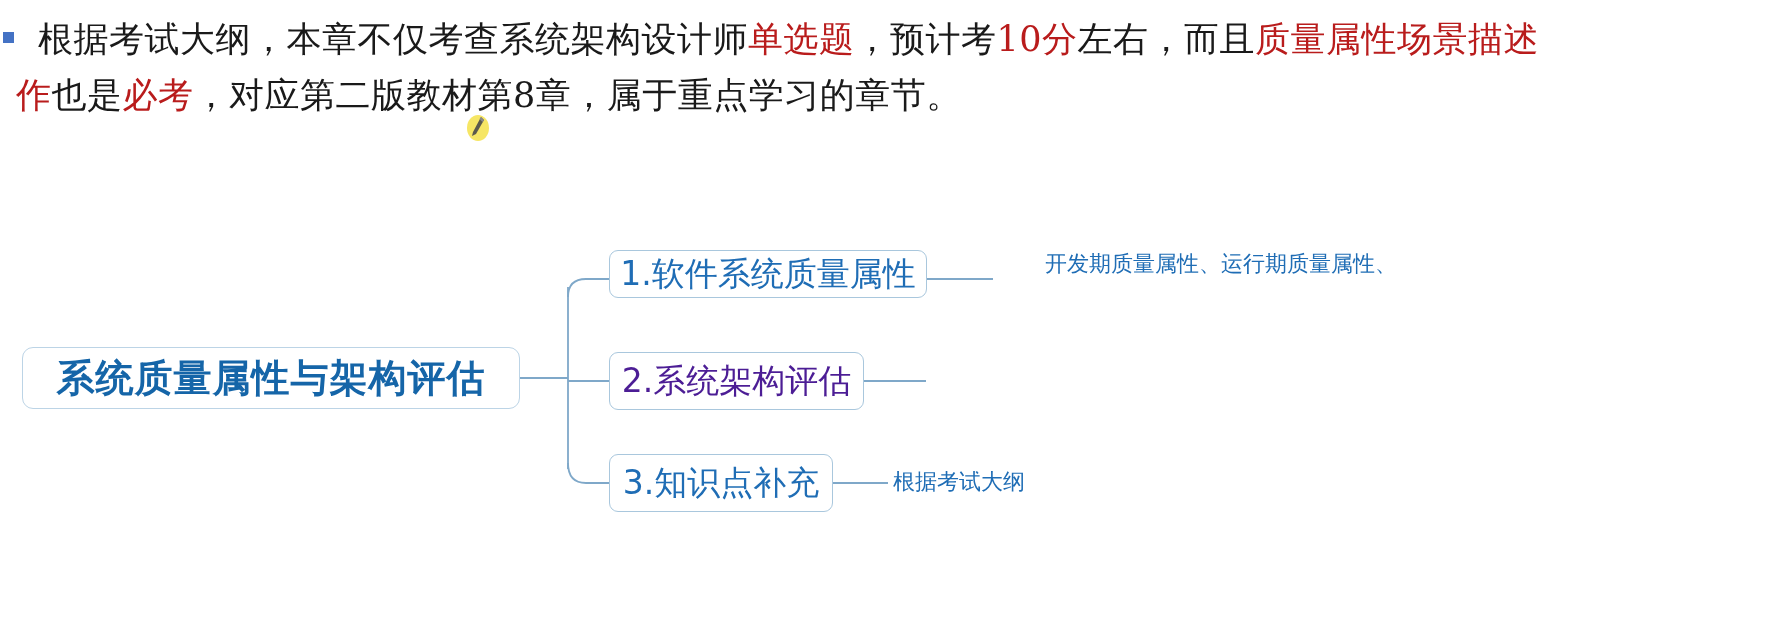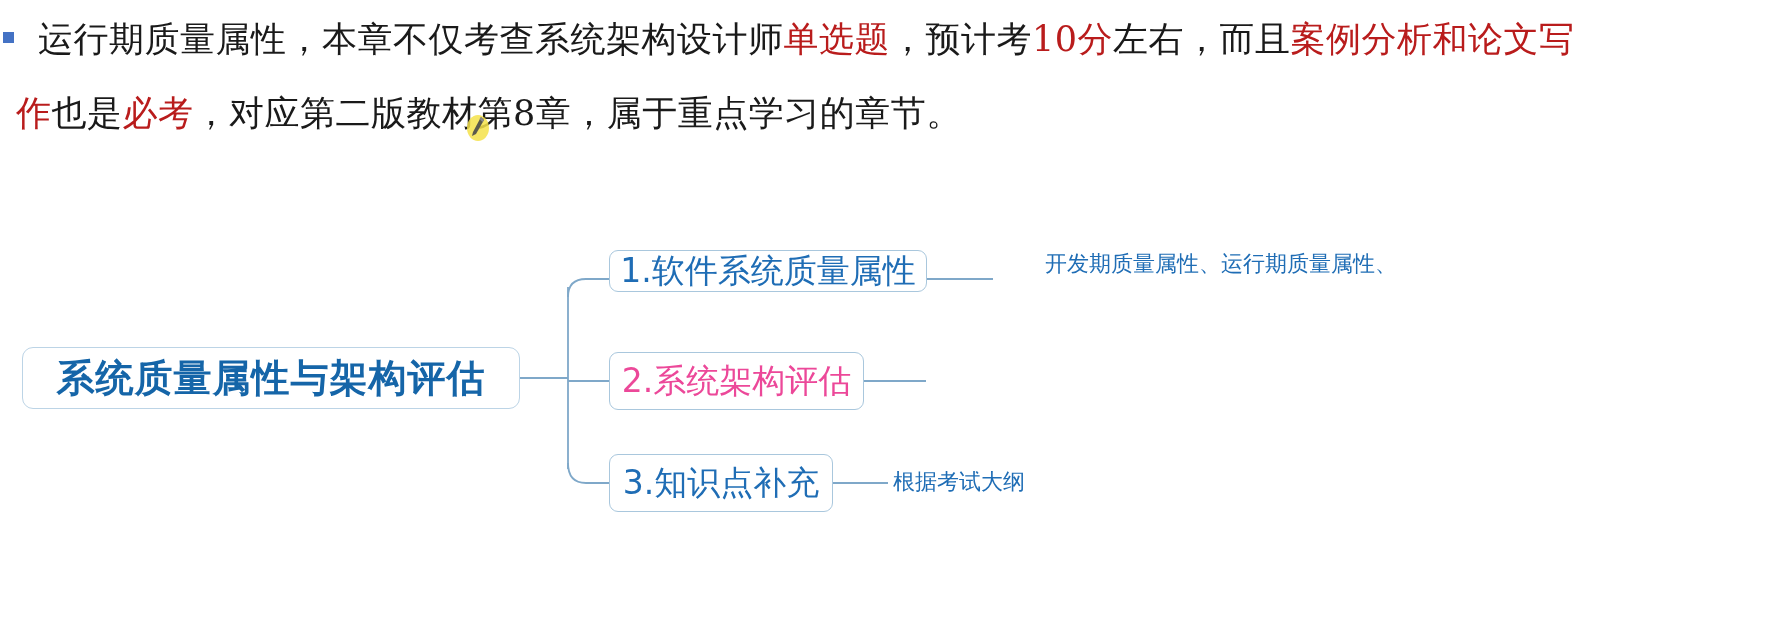--- a/index.html
+++ b/index.html
@@ -29,21 +29,21 @@
     width:1726px;
     font-family:"DejaVu Serif","Liberation Serif",serif;
     font-size:35px;
     line-height:62px;
     color:#1a1a1a;
     letter-spacing:0.5px;
     white-space:nowrap;
   }
   #para-line2{
     position:absolute;
-    left:16px;top:82px;
+    left:16px;top:64px;
     width:1740px;
     font-family:"DejaVu Serif","Liberation Serif",serif;
     font-size:35px;
     line-height:62px;
     color:#1a1a1a;
     letter-spacing:0.5px;
     white-space:nowrap;
   }
   .hl{color:#b91c1c;}
   .plain{color:#1a1a1a;}
@@ -83,29 +83,29 @@
     border-color:#bcd4e6;
     border-radius:11px;
     font-size:38px;
     font-weight:bold;
     letter-spacing:1px;
     color:#1565a8;
   }
 
   #branch-node-1{
     left:609px;top:35px;
-    width:318px;height:42px;
+    width:318px;height:48px;
     font-size:33px;
     color:#1f6db5;
   }
   #branch-node-2{
     left:609px;top:137px;
     width:255px;height:58px;
     font-size:33px;
-    color:#ec4899;
+    color:#4c1d95;
   }
   #branch-node-3{
     left:609px;top:239px;
     width:224px;height:58px;
     font-size:33px;
     color:#1f6db5;
     text-align:right;
   }
 
   .leaf-text{
@@ -137,21 +137,21 @@
   }
 </style>
 </head>
 <body>
 
 <div id="para-block">
 
   <div id="bullet-marker"></div>
 
   <div id="para-text">
-    <span class="plain">运行期质量属性，本章不仅考查系统架构设计师</span><span class="hl">单选题</span><span class="plain">，预计考</span><span class="hl">10分</span><span class="plain">左右，而且</span><span class="hl">案例分析和论文写</span>
+    <span class="plain">根据考试大纲，本章不仅考查系统架构设计师</span><span class="hl">单选题</span><span class="plain">，预计考</span><span class="hl">10分</span><span class="plain">左右，而且</span><span class="hl">质量属性场景描述</span>
   </div>
 
   <div id="para-line2">
     <span class="hl">作</span><span class="plain">也是</span><span class="hl">必考</span><span class="plain">，对应第二版教材第8章，属于重点学习的章节。</span>
   </div>
 </div>
 
 <div id="cursor">
   <svg width="24" height="30" viewBox="0 0 24 30">
     <ellipse cx="12" cy="16" rx="11" ry="13" fill="#f5e24a" opacity="0.85"></ellipse>

